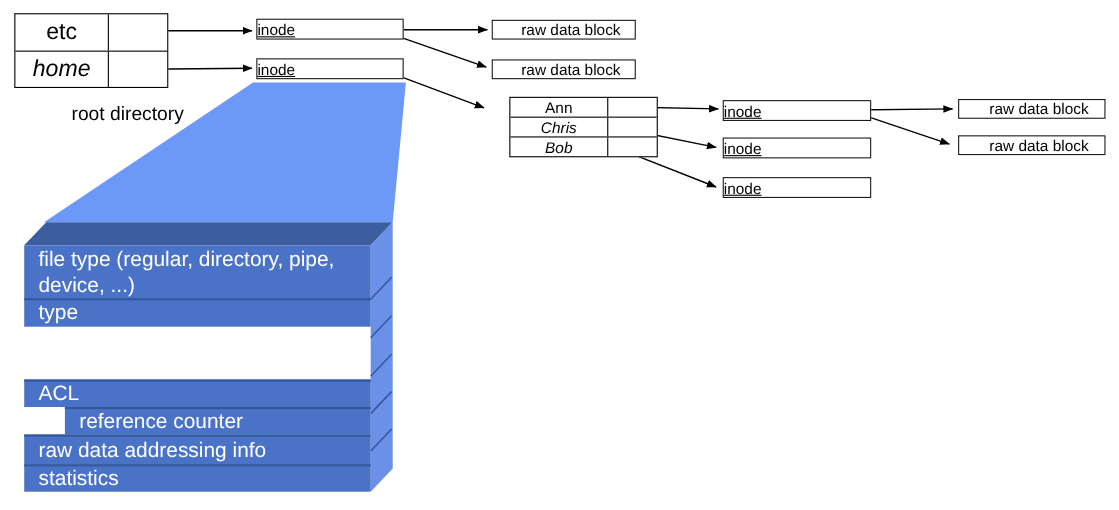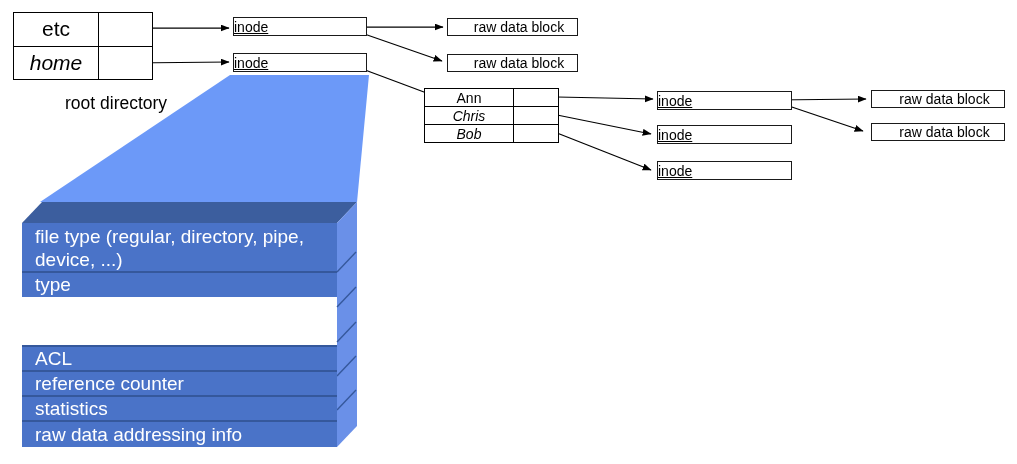--- a/index.html
+++ b/index.html
@@ -102,21 +102,21 @@
     </div>
   </div>
   <div class="abs caption" style="left:21px;top:93px;margin-left:44px;">root directory</div>
 
   <div class="abs sbox lpad" style="left:233px;top:17px;width:134px;height:19px;">inode</div>
   <div class="abs sbox lpad" style="left:233px;top:53px;width:134px;height:19px;">inode</div>
 
   <div class="abs sbox center" style="left:447px;top:18px;width:131px;height:18px;">raw data block</div>
   <div class="abs sbox center" style="left:447px;top:54px;width:131px;height:18px;">raw data block</div>
 
-  <div class="abs tbl dir-tbl" style="left:424px;top:88px;width:135px;height:55px;">
+  <div class="abs tbl dir-tbl" style="left:463px;top:88px;width:135px;height:55px;">
     <div class="trow">
       <div class="tname">Ann</div>
       <div class="tptr"></div>
     </div>
     <div class="trow">
       <div class="tname">Chris</div>
       <div class="tptr"></div>
     </div>
     <div class="trow">
       <div class="tname">Bob</div>
@@ -128,18 +128,18 @@
   <div class="abs sbox lpad" style="left:657px;top:125px;width:135px;height:19px;">inode</div>
   <div class="abs sbox lpad" style="left:657px;top:161px;width:135px;height:19px;">inode</div>
 
   <div class="abs sbox center" style="left:871px;top:90px;width:134px;height:18px;">raw data block</div>
   <div class="abs sbox center" style="left:871px;top:123px;width:134px;height:18px;">raw data block</div>
 
   <div class="abs detail" style="left:22px;top:223px;width:315px;height:224px;">
     <div class="drow first" style="height:49px;">file type (regular, directory, pipe, device, ...)</div>
     <div class="drow" style="height:35px;">type</div>
     <div class="drow" style="height:35px;margin-top:48px;">ACL</div>
-    <div class="drow" style="height:34px;">reference counter</div>
+    <div class="drow" style="height:34px;margin-left:37px;">reference counter</div>
+    <div class="drow" style="height:37px;">raw data addressing info</div>
     <div class="drow" style="height:34px;">statistics</div>
-    <div class="drow" style="height:37px;">raw data addressing info</div>
   </div>
 
 </div>
 
 </body></html>

